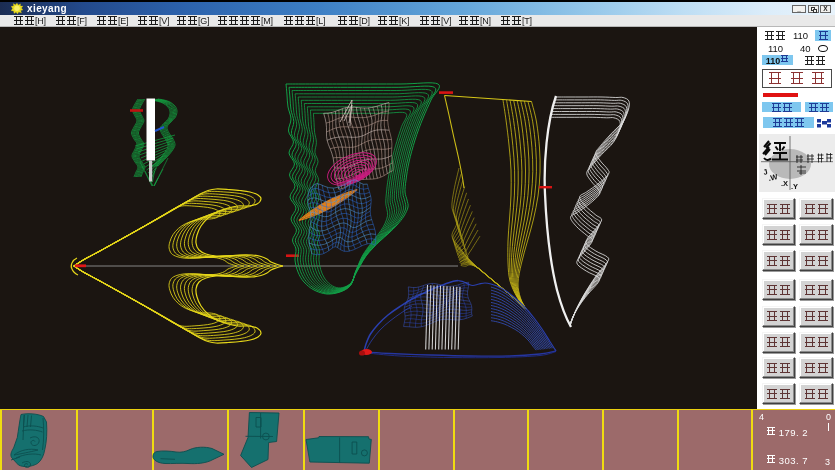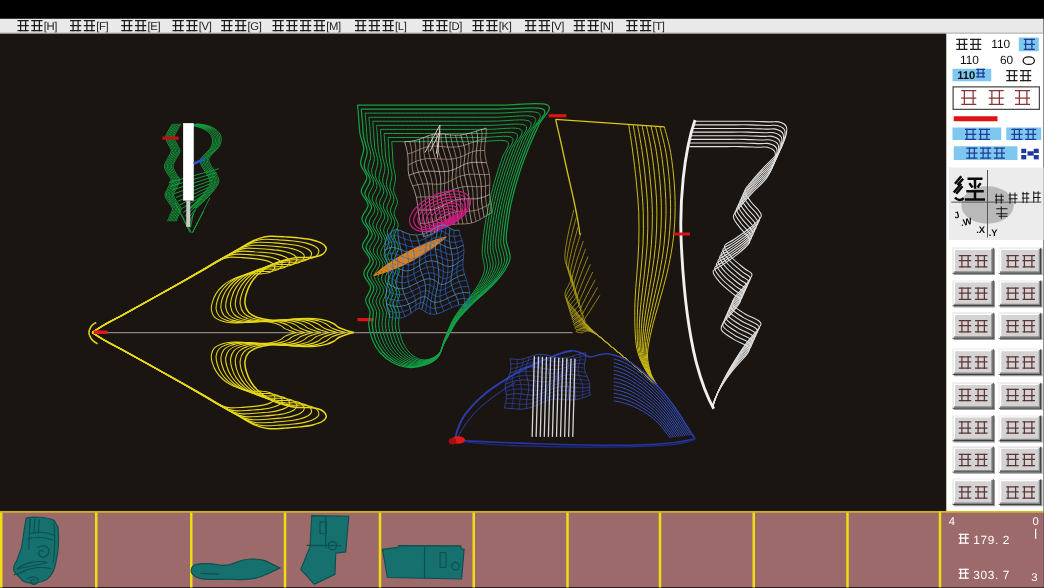--- a/index.html
+++ b/index.html
@@ -28,20 +28,33 @@
 #rpanel {position:absolute;left:757px;top:27px;width:78px;height:382px;background:#ffffff;font-size:10px}
 .hl {background:#7ec7ef;display:inline-block}
 #bstrip {position:absolute;left:0;top:409px;width:835px;height:61px;background:#9c6a6a;border-top:1.6px solid #ecd00e}
 .vsep {position:absolute;top:0;width:2px;height:61px;background:#f0dc10}
 #ipanel {position:absolute;left:751px;top:409px;width:84px;height:61px;background:#9c6a6a;border-left:2px solid #f0dc10;border-top:1.6px solid #ecd00e;color:#fff}
 .pbtn {position:absolute;width:32.5px;height:21px;background:#d3d3d3;border-top:1.5px solid #f5f5f5;border-left:1.5px solid #f5f5f5;border-right:1.5px solid #404040;border-bottom:1.5px solid #404040;box-shadow:inset -1px -1px 0 #8a8a8a, inset 1px 1px 0 #fff, 1px 1px 0 #9a9a9a;display:flex;align-items:center;justify-content:center}
 .num {font-size:9.5px;color:#111}
 </style></head>
 <body>
 <div id="app">
+<div id="titlebar">
+      <svg id="ticon" viewBox="0 0 24 22">
+        <path d="M12 0 L14.5 4 L19 1.5 L19 6 L24 6 L21 10 L24 14 L19.5 15 L21 20 L15.5 18 L13 22 L10 18.5 L6 21 L5 16 L0 15.5 L3 11 L0 6.5 L5 6 L4.5 1 L9 3.5 Z" fill="#e8da20" stroke="#b8a818" stroke-width="0.5"></path>
+        <circle cx="12" cy="10.5" r="5.5" fill="#f6ee6a"></circle>
+      </svg>
+      <div id="ttext">xieyang</div>
+<div class="wbtn" style="left:792px;width:14px">_</div>
+<div class="wbtn" style="left:807.5px;width:11px">
+        <span style="position:absolute;left:2px;top:1px;width:4px;height:4px;border:1px solid #333"></span>
+        <span style="position:absolute;left:4px;top:3px;width:4px;height:4px;border:1px solid #333;background:#f2f1ee"></span>
+      </div>
+<div class="wbtn" style="left:820px;width:11px">X</div>
+</div>
 <div id="menubar">
       <div class="mi" style="left:13px"><i class="cj m"></i><i class="cj m"></i><span class="ms">[H]</span></div>
 <div class="mi" style="left:55px"><i class="cj m"></i><i class="cj m"></i><span class="ms">[F]</span></div>
 <div class="mi" style="left:96px"><i class="cj m"></i><i class="cj m"></i><span class="ms">[E]</span></div>
 <div class="mi" style="left:137px"><i class="cj m"></i><i class="cj m"></i><span class="ms">[V]</span></div>
 <div class="mi" style="left:176px"><i class="cj m"></i><i class="cj m"></i><span class="ms">[G]</span></div>
 <div class="mi" style="left:217px"><i class="cj m"></i><i class="cj m"></i><i class="cj m"></i><i class="cj m"></i><span class="ms">[M]</span></div>
 <div class="mi" style="left:283px"><i class="cj m"></i><i class="cj m"></i><i class="cj m"></i><span class="ms">[L]</span></div>
 <div class="mi" style="left:337px"><i class="cj m"></i><i class="cj m"></i><span class="ms">[D]</span></div>
 <div class="mi" style="left:377px"><i class="cj m"></i><i class="cj m"></i><span class="ms">[K]</span></div>
@@ -300,21 +313,21 @@
 <line x1="456.8" y1="286.8" x2="454.9" y2="349.5" stroke="#d4d4d4" stroke-width="1.05"></line>
 <line x1="460.0" y1="287.0" x2="458.2" y2="349.5" stroke="#d4d4d4" stroke-width="1.05"></line>
 <ellipse cx="366.5" cy="352" rx="5.5" ry="3" fill="#e01818"></ellipse>
 <ellipse cx="362" cy="353" rx="3" ry="2.6" fill="#a80e0e"></ellipse>
       </svg></div>
 <div id="rpanel">
  <div style="position:absolute;left:7px;top:3.5px"><i class="cj w"></i><i class="cj w"></i></div>
  <div class="num" style="position:absolute;left:36px;top:3px">110</div>
  <div class="hl" style="position:absolute;left:58px;top:2.5px;width:16px;height:11px;text-align:center"><i class="cj blu" style="margin-top:1px"></i></div>
  <div class="num" style="position:absolute;left:11px;top:16px">110</div>
- <div class="num" style="position:absolute;left:43px;top:16px">60</div>
+ <div class="num" style="position:absolute;left:43px;top:16px">40</div>
  <div style="position:absolute;left:61px;top:17.5px;width:10px;height:7.5px;border:1.3px solid #111;border-radius:50%"></div>
  <div class="hl" style="position:absolute;left:5px;top:27.5px;width:31px;height:10.5px;text-align:center"><span class="num" style="font-weight:bold;font-size:9px">110</span><i class="cj blu" style="width:7px;height:7px;margin-left:1px"></i></div>
  <div style="position:absolute;left:47px;top:28.5px"><i class="cj w"></i><i class="cj w"></i></div>
  <div style="position:absolute;left:4.5px;top:41.5px;width:70.5px;height:19.5px;border:1.6px solid #4a4a4a;display:flex;align-items:center;justify-content:space-evenly">
         <i class="cj big"></i>
         <i class="cj big"></i>
         <i class="cj big"></i>
       </div>
  <div style="position:absolute;left:5.5px;top:65.5px;width:35.5px;height:4px;background:#e01212"></div>
  <div class="hl" style="position:absolute;left:5px;top:74.8px;width:39px;height:10.5px;display:flex;align-items:center;justify-content:center">

